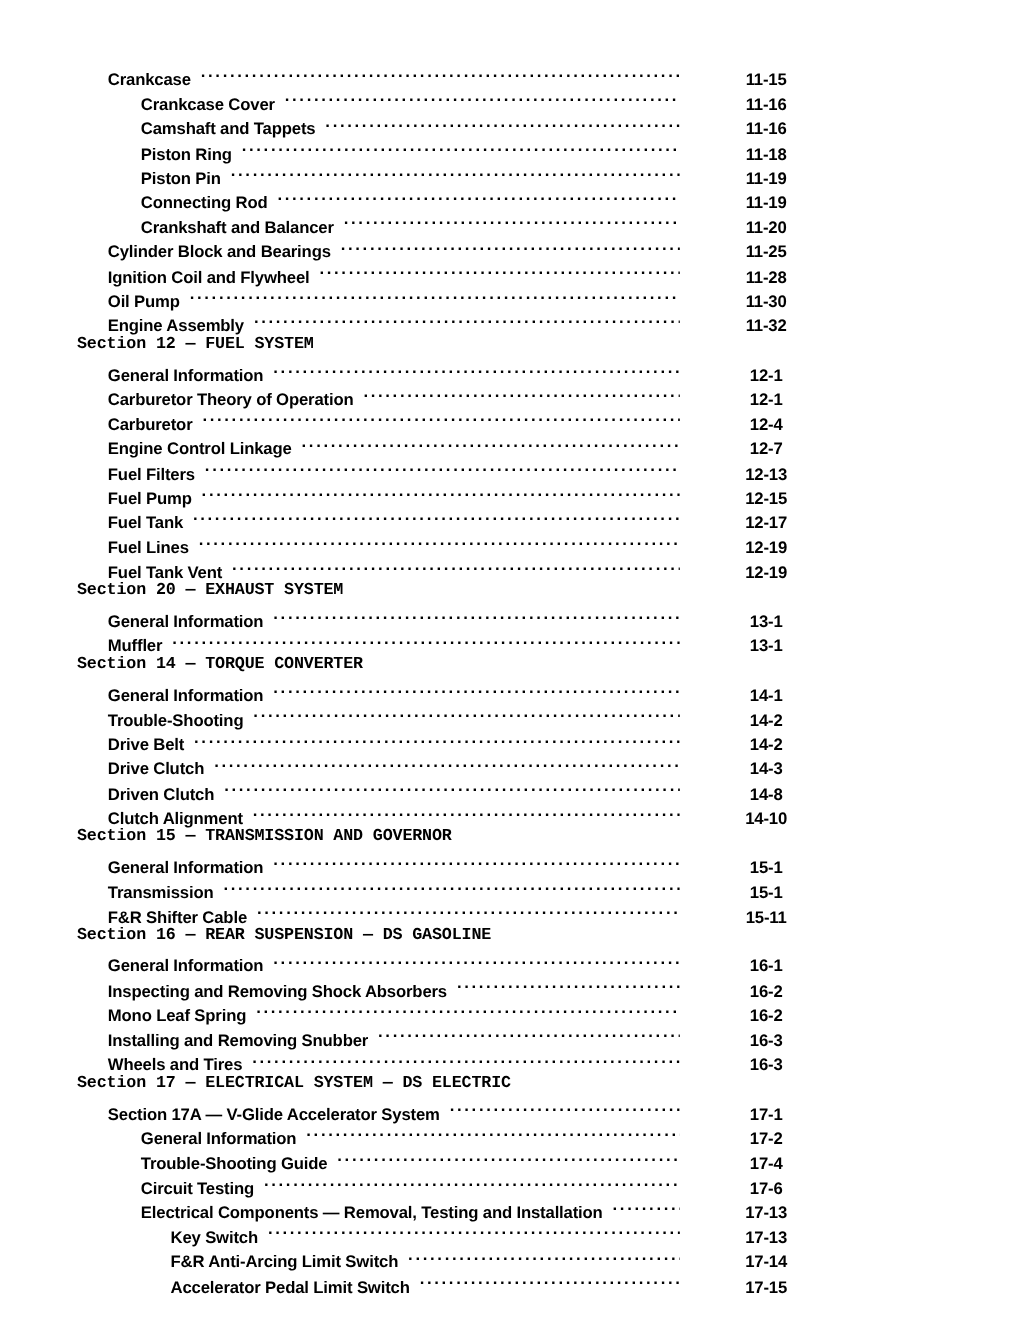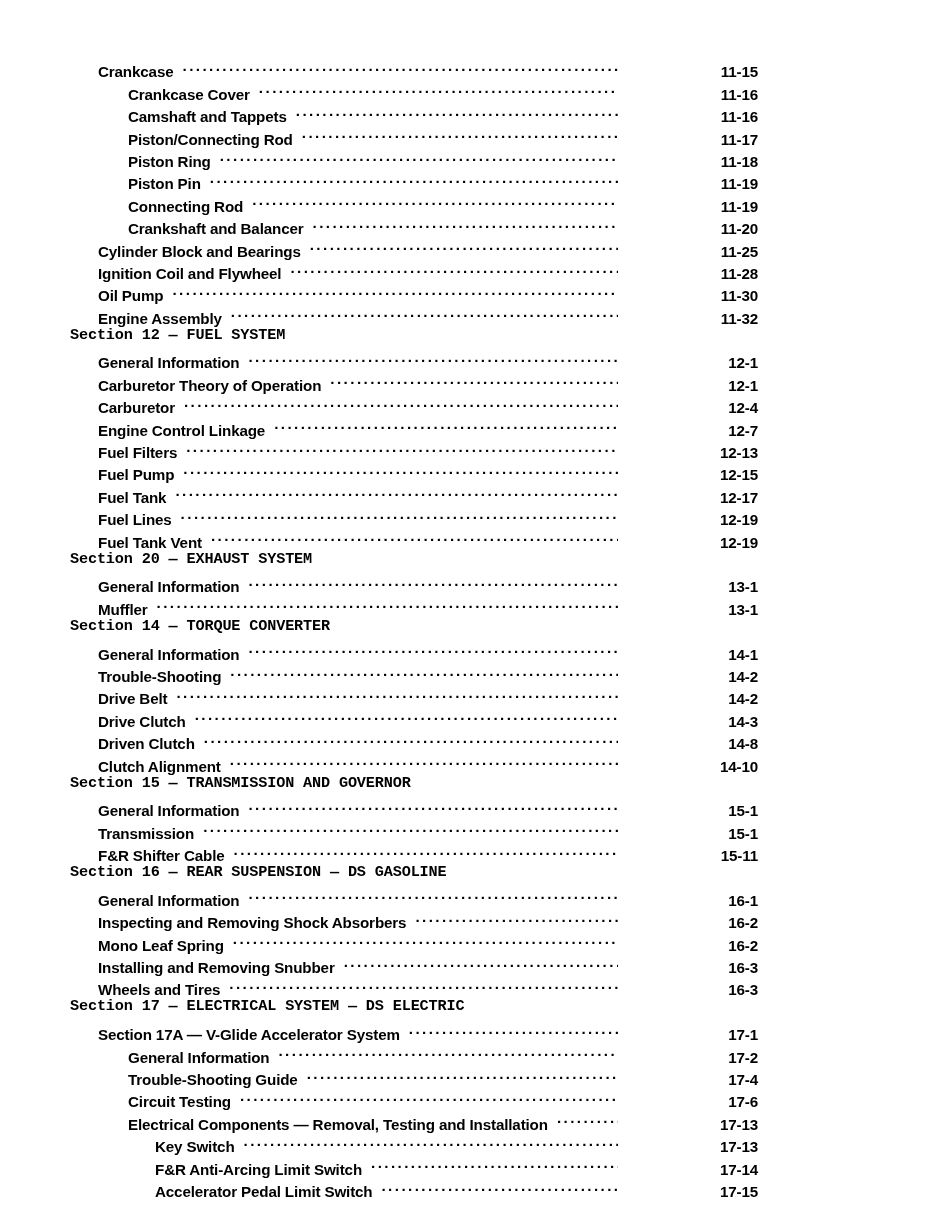--- a/index.html
+++ b/index.html
@@ -61,21 +61,21 @@
     font-weight: bold;
     letter-spacing: -0.9px;
     line-height: 22.4px;
     white-space: nowrap;
   }
   .toc-page-num {
     flex: 0 0 auto;
     width: 136px;
     padding-left: 13px;
     box-sizing: border-box;
-    text-align: right;
+    text-align: center;
   }
 </style>
 </head>
 <body>
 
 <div id="toc-page">
   <ul class="toc-list" id="toc-list">
       <li class="toc-row lvl1">
         <span class="toc-title">Crankcase</span>
         <span class="toc-leader"></span>
@@ -85,25 +85,20 @@
         <span class="toc-title">Crankcase Cover</span>
         <span class="toc-leader"></span>
         <span class="toc-page-num">11-16</span>
       </li>
       <li class="toc-row lvl2">
         <span class="toc-title">Camshaft and Tappets</span>
         <span class="toc-leader"></span>
         <span class="toc-page-num">11-16</span>
       </li>
       <li class="toc-row lvl2">
-        <span class="toc-title">Piston/Connecting Rod</span>
-        <span class="toc-leader"></span>
-        <span class="toc-page-num">11-17</span>
-      </li>
-      <li class="toc-row lvl2">
         <span class="toc-title">Piston Ring</span>
         <span class="toc-leader"></span>
         <span class="toc-page-num">11-18</span>
       </li>
       <li class="toc-row lvl2">
         <span class="toc-title">Piston Pin</span>
         <span class="toc-leader"></span>
         <span class="toc-page-num">11-19</span>
       </li>
       <li class="toc-row lvl2">

